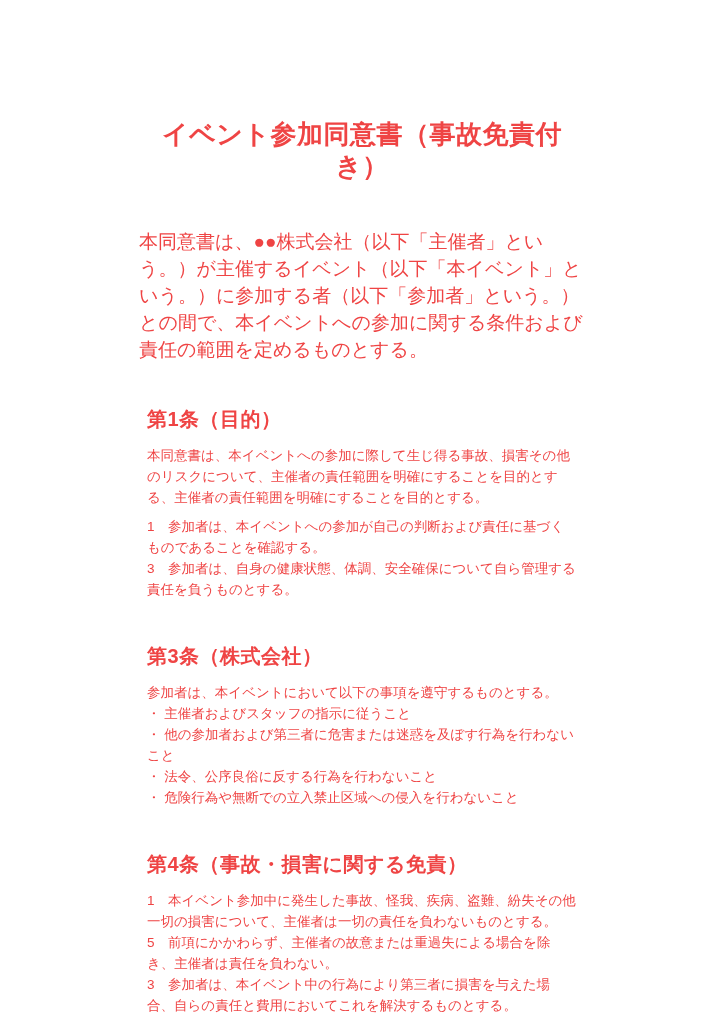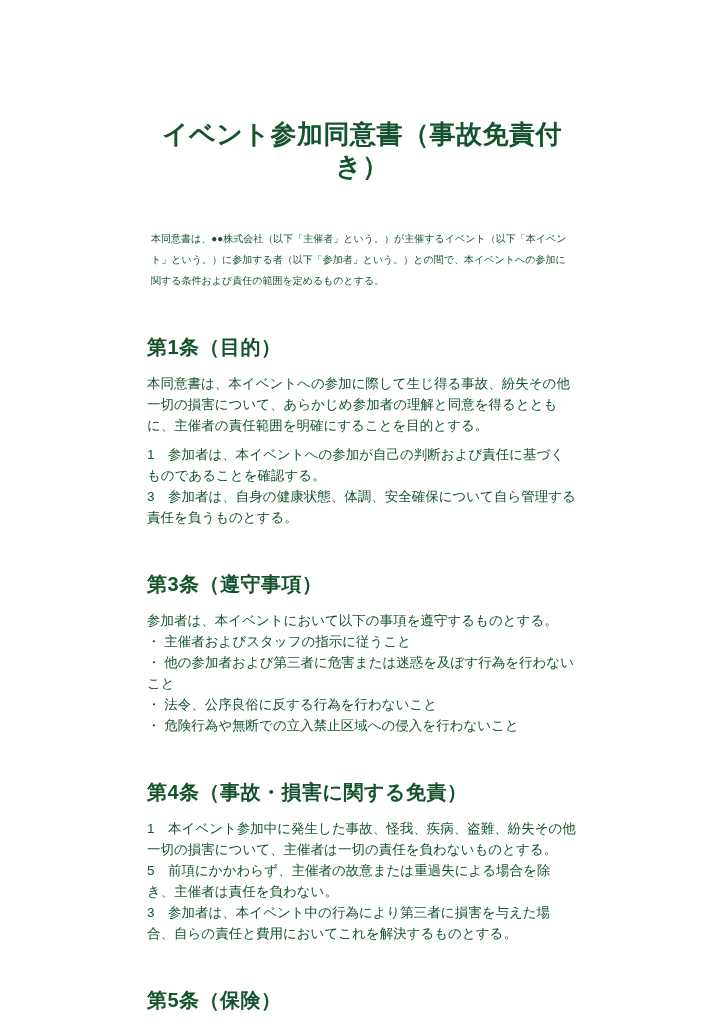--- a/index.html
+++ b/index.html
@@ -9,35 +9,35 @@
   }
   .page {
     position: relative;
     width: 620px;
     height: 1024px;
     margin: 0 auto;
     background: #ffffff;
     box-sizing: border-box;
     padding: 118px 87px 0 87px;
     overflow: hidden;
-    color: #14532d;
+    color: #ef4444;
     font-family: "Liberation Sans", "DejaVu Sans", sans-serif;
   }
   .doc-title {
     margin: 0 0 46px 0;
     font-size: 26px;
     line-height: 32px;
     font-weight: 700;
     text-align: center;
     letter-spacing: 0.5px;
   }
   .intro {
-    margin: 12px;
-    font-size: 10px;
-    line-height: 21px;
+    margin: 0;
+    font-size: 19px;
+    line-height: 27px;
     text-align: left;
   }
   .article-heading {
     margin: 42px 0 12px 0;
     font-size: 20px;
     line-height: 28px;
     font-weight: 700;
     letter-spacing: 0.5px;
   }
   .article-body p {
@@ -54,33 +54,33 @@
 
 <div class="page">
 
   <h1 class="doc-title">イベント参加同意書（事故免責付き）</h1>
 
   <p class="intro">本同意書は、●●株式会社（以下「主催者」という。）が主催するイベント（以下「本イベント」という。）に参加する者（以下「参加者」という。）との間で、本イベントへの参加に関する条件および責任の範囲を定めるものとする。</p>
 
   <section>
     <h2 class="article-heading">第1条（目的）</h2>
     <div class="article-body">
-      <p>本同意書は、本イベントへの参加に際して生じ得る事故、紛失その他一切の損害について、あらかじめ参加者の理解と同意を得るとともに、主催者の責任範囲を明確にすることを目的とする。</p>
+      <p>本同意書は、本イベントへの参加に際して生じ得る事故、損害その他のリスクについて、主催者の責任範囲を明確にすることを目的とする、主催者の責任範囲を明確にすることを目的とする。</p>
     </div>
   </section>
 
   <section>
     <div class="article-body">
       <p>1　参加者は、本イベントへの参加が自己の判断および責任に基づくものであることを確認する。</p>
       <p>3　参加者は、自身の健康状態、体調、安全確保について自ら管理する責任を負うものとする。</p>
     </div>
   </section>
 
   <section>
-    <h2 class="article-heading">第3条（遵守事項）</h2>
+    <h2 class="article-heading">第3条（株式会社）</h2>
     <div class="article-body">
       <p>参加者は、本イベントにおいて以下の事項を遵守するものとする。</p>
       <p>・ 主催者およびスタッフの指示に従うこと</p>
       <p>・ 他の参加者および第三者に危害または迷惑を及ぼす行為を行わないこと</p>
       <p>・ 法令、公序良俗に反する行為を行わないこと</p>
       <p>・ 危険行為や無断での立入禁止区域への侵入を行わないこと</p>
     </div>
   </section>
 
   <section>

